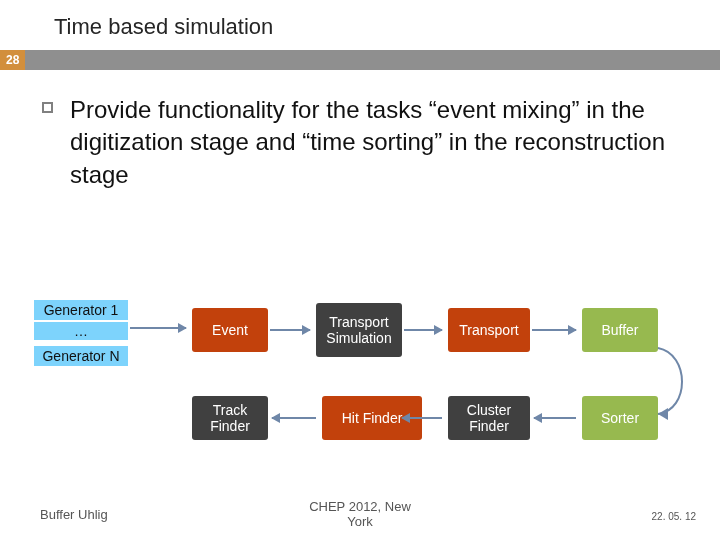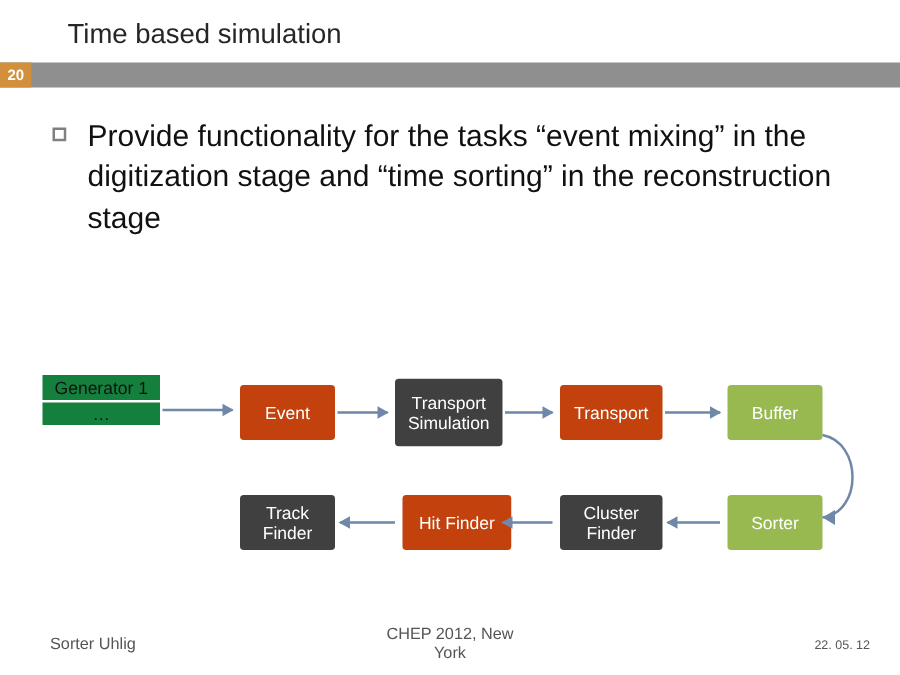--- a/index.html
+++ b/index.html
@@ -60,21 +60,21 @@
     position: absolute;
     display: flex;
     align-items: center;
     justify-content: center;
     text-align: center;
     font-size: 14px;
     line-height: 1.15;
     color: #111;
     padding: 4px;
   }
-  .plain { background: #15803d; }
+  .plain { background: #7dd3fc; }
   .blue  { background: #c2410c; color: #fff; border-radius: 3px; }
   .brown { background: #404040; color: #fff; border-radius: 3px; }
   .green { background: #97b94f; color: #fff; border-radius: 3px; }
 
   .arrow {
     position: absolute;
     height: 2px;
     background: #6f87a8;
   }
   .arrow::after {
@@ -116,57 +116,58 @@
     font-size: 10px;
     color: #555;
   }
 </style>
 </head>
 <body>
 
 <div class="title">Time based simulation</div>
 
 <div class="bar">
-  <span class="page-num">20</span>
+  <span class="page-num">28</span>
 </div>
 
 <div class="body-text">
   <span class="bullet-sq"></span>
   <span>Provide functionality for the tasks “event mixing” in the digitization stage and “time sorting” in the reconstruction stage</span>
 </div>
 
 <div class="diagram">
 
   <div class="node plain" style="left:34px; top:0px; width:94px; height:20px;">Generator 1</div>
   <div class="node plain" style="left:34px; top:22px; width:94px; height:18px;">…</div>
+  <div class="node plain" style="left:34px; top:46px; width:94px; height:20px;">Generator N</div>
 
   <div class="node blue" style="left:192px; top:8px; width:76px; height:44px;">Event</div>
   <div class="node brown" style="left:316px; top:3px; width:86px; height:54px;">Transport Simulation</div>
   <div class="node blue" style="left:448px; top:8px; width:82px; height:44px;">Transport</div>
   <div class="node green" style="left:582px; top:8px; width:76px; height:44px;">Buffer</div>
 
   <div class="node brown" style="left:192px; top:96px; width:76px; height:44px;">Track Finder</div>
-  <div class="node blue" style="left:322px; top:96px; width:87px; height:44px;">Hit Finder</div>
+  <div class="node blue" style="left:322px; top:96px; width:100px; height:44px;">Hit Finder</div>
   <div class="node brown" style="left:448px; top:96px; width:82px; height:44px;">Cluster Finder</div>
   <div class="node green" style="left:582px; top:96px; width:76px; height:44px;">Sorter</div>
 
   <div class="arrow right" style="left:130px; top:27px; width:56px;"></div>
   <div class="arrow right" style="left:270px; top:29px; width:40px;"></div>
   <div class="arrow right" style="left:404px; top:29px; width:38px;"></div>
   <div class="arrow right" style="left:532px; top:29px; width:44px;"></div>
 
   <div class="arrow left" style="left:272px; top:117px; width:44px;"></div>
   <div class="arrow left" style="left:402px; top:117px; width:40px;"></div>
   <div class="arrow left" style="left:534px; top:117px; width:42px;"></div>
 
   <svg class="curve" style="left:628px; top:42px; width:70px; height:80px;">
     <path d="M30,6 C62,12 62,68 30,72" stroke="#6f87a8" stroke-width="2" fill="none"></path>
     <polygon points="30,72 40,66 40,78" fill="#6f87a8"></polygon>
   </svg>
 
 </div>
 
-<div class="footer-left">Sorter Uhlig</div>
+<div class="footer-left">Buffer Uhlig</div>
 <div class="footer-center">
   <span>CHEP 2012, New</span><br>
   <span>York</span>
 </div>
 <div class="footer-right">22. 05. 12</div>
 
 </body></html>

